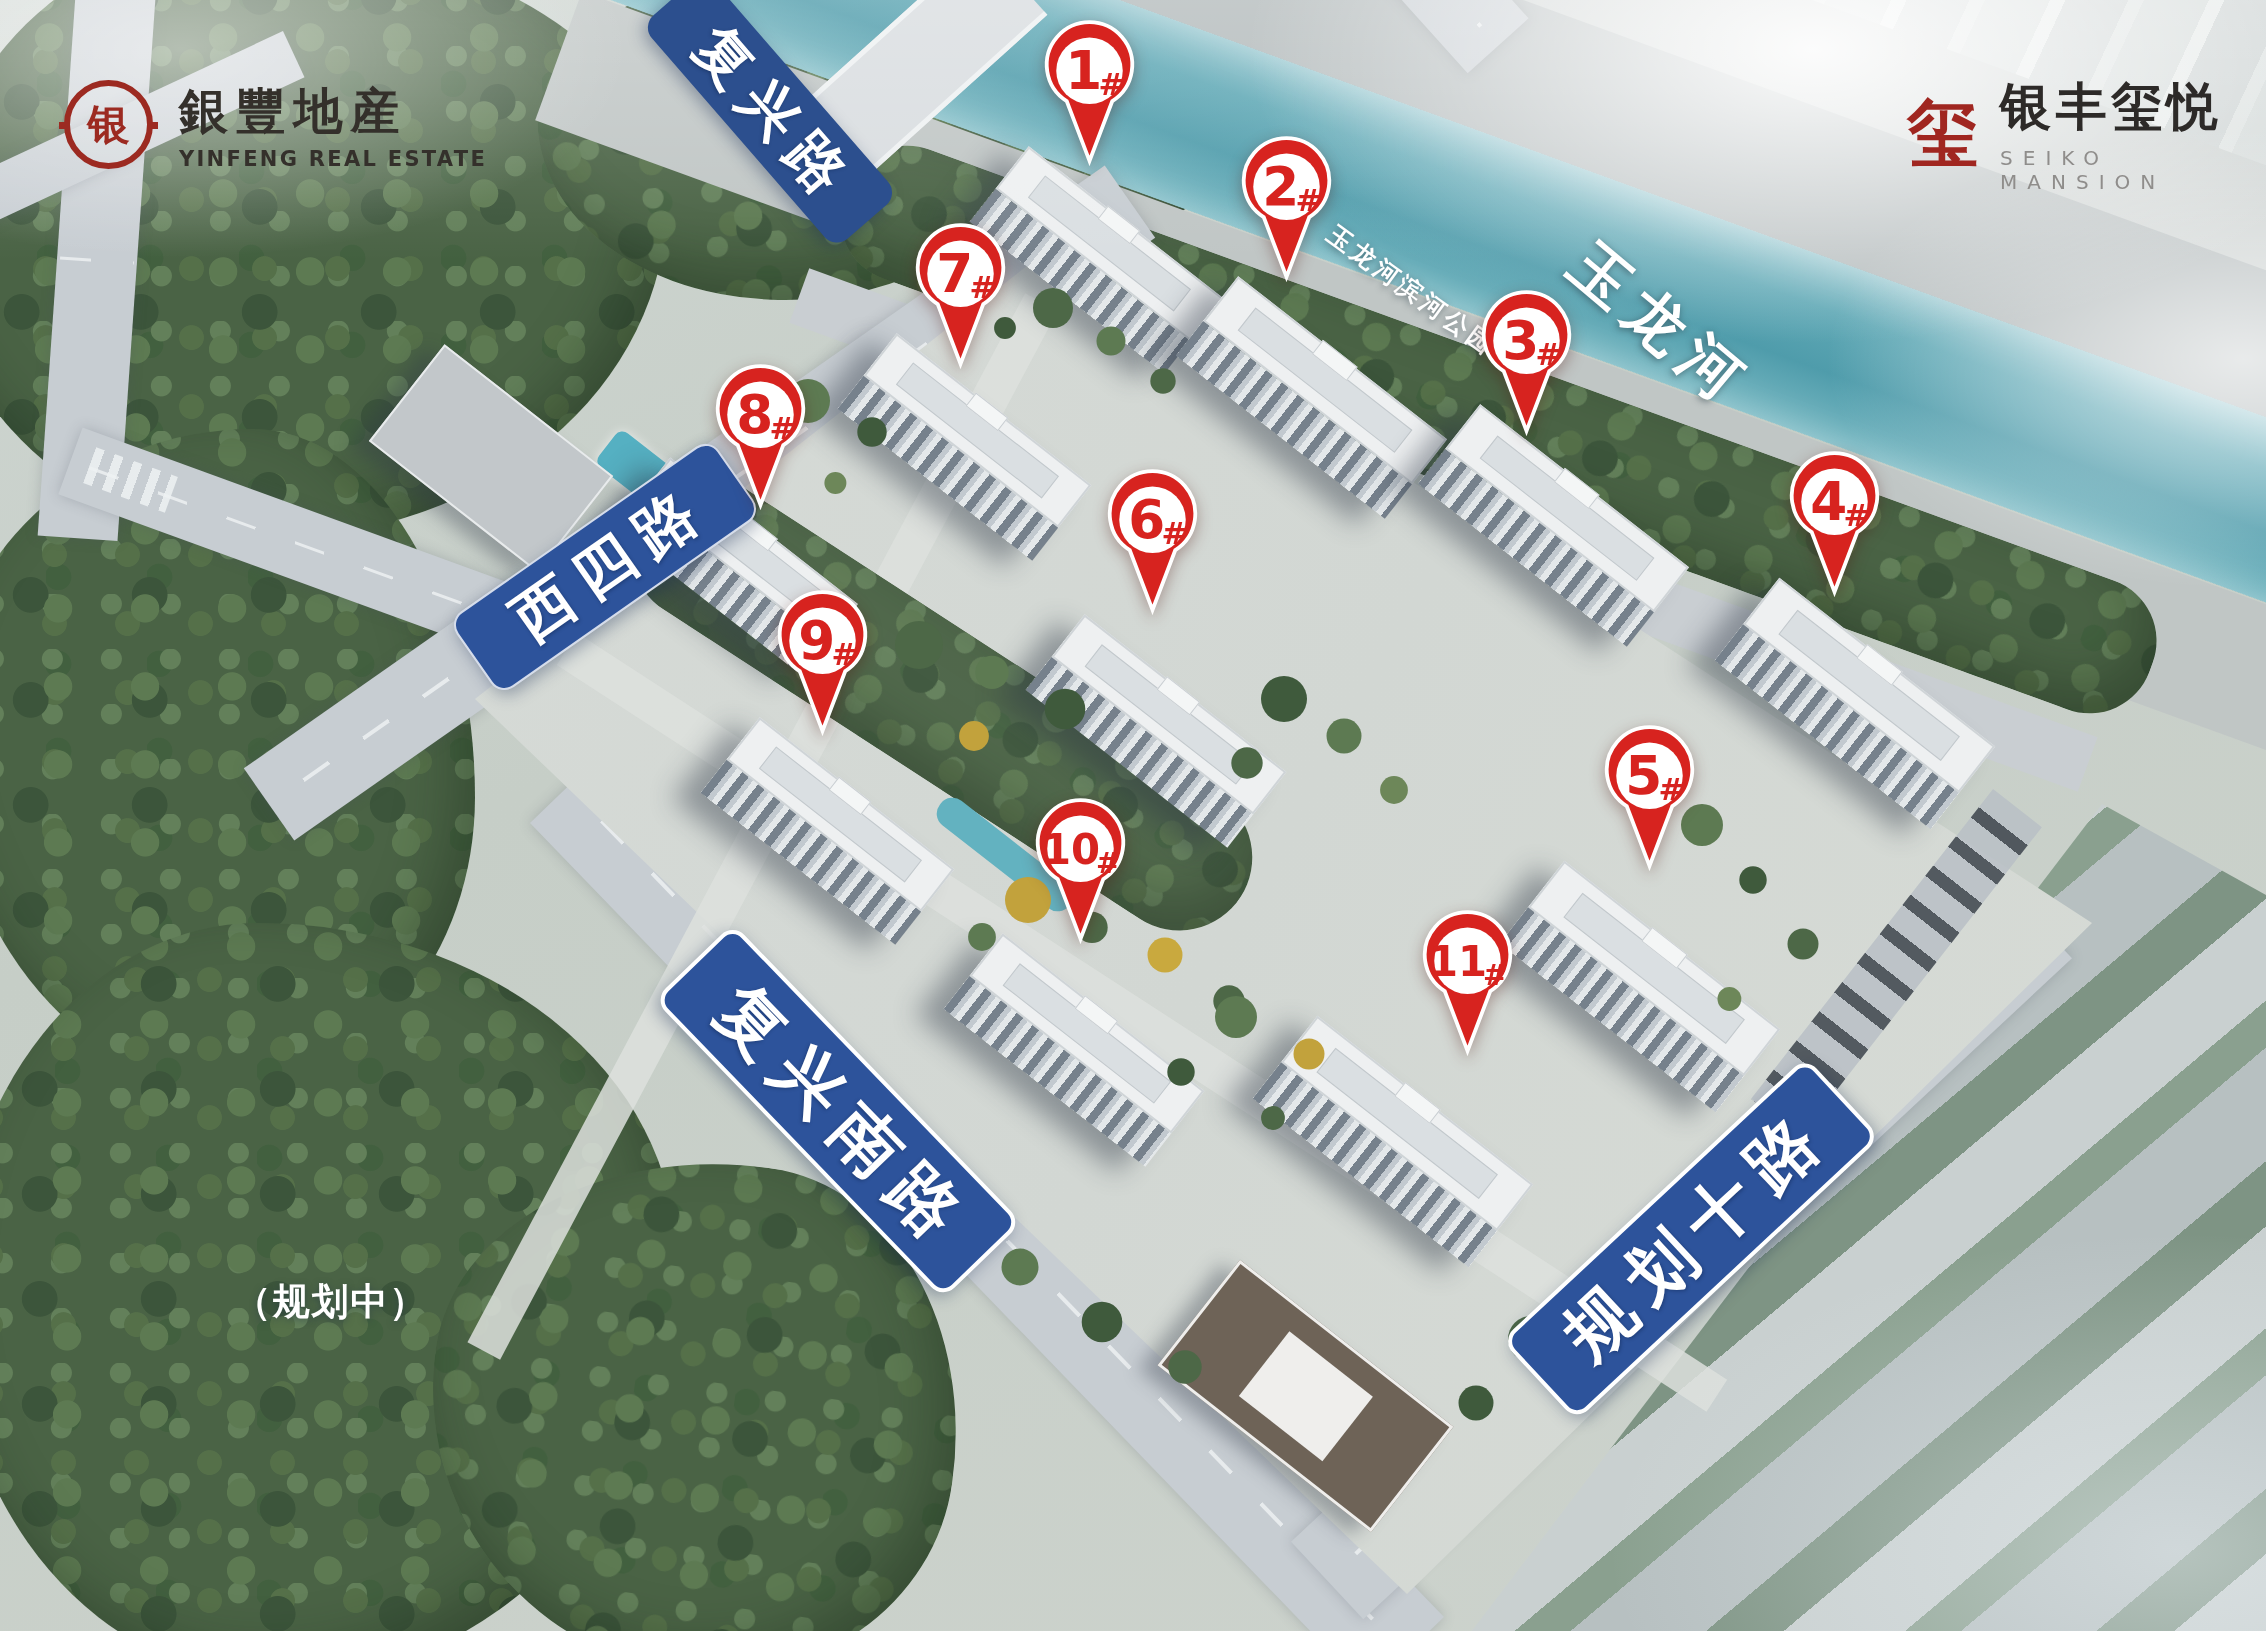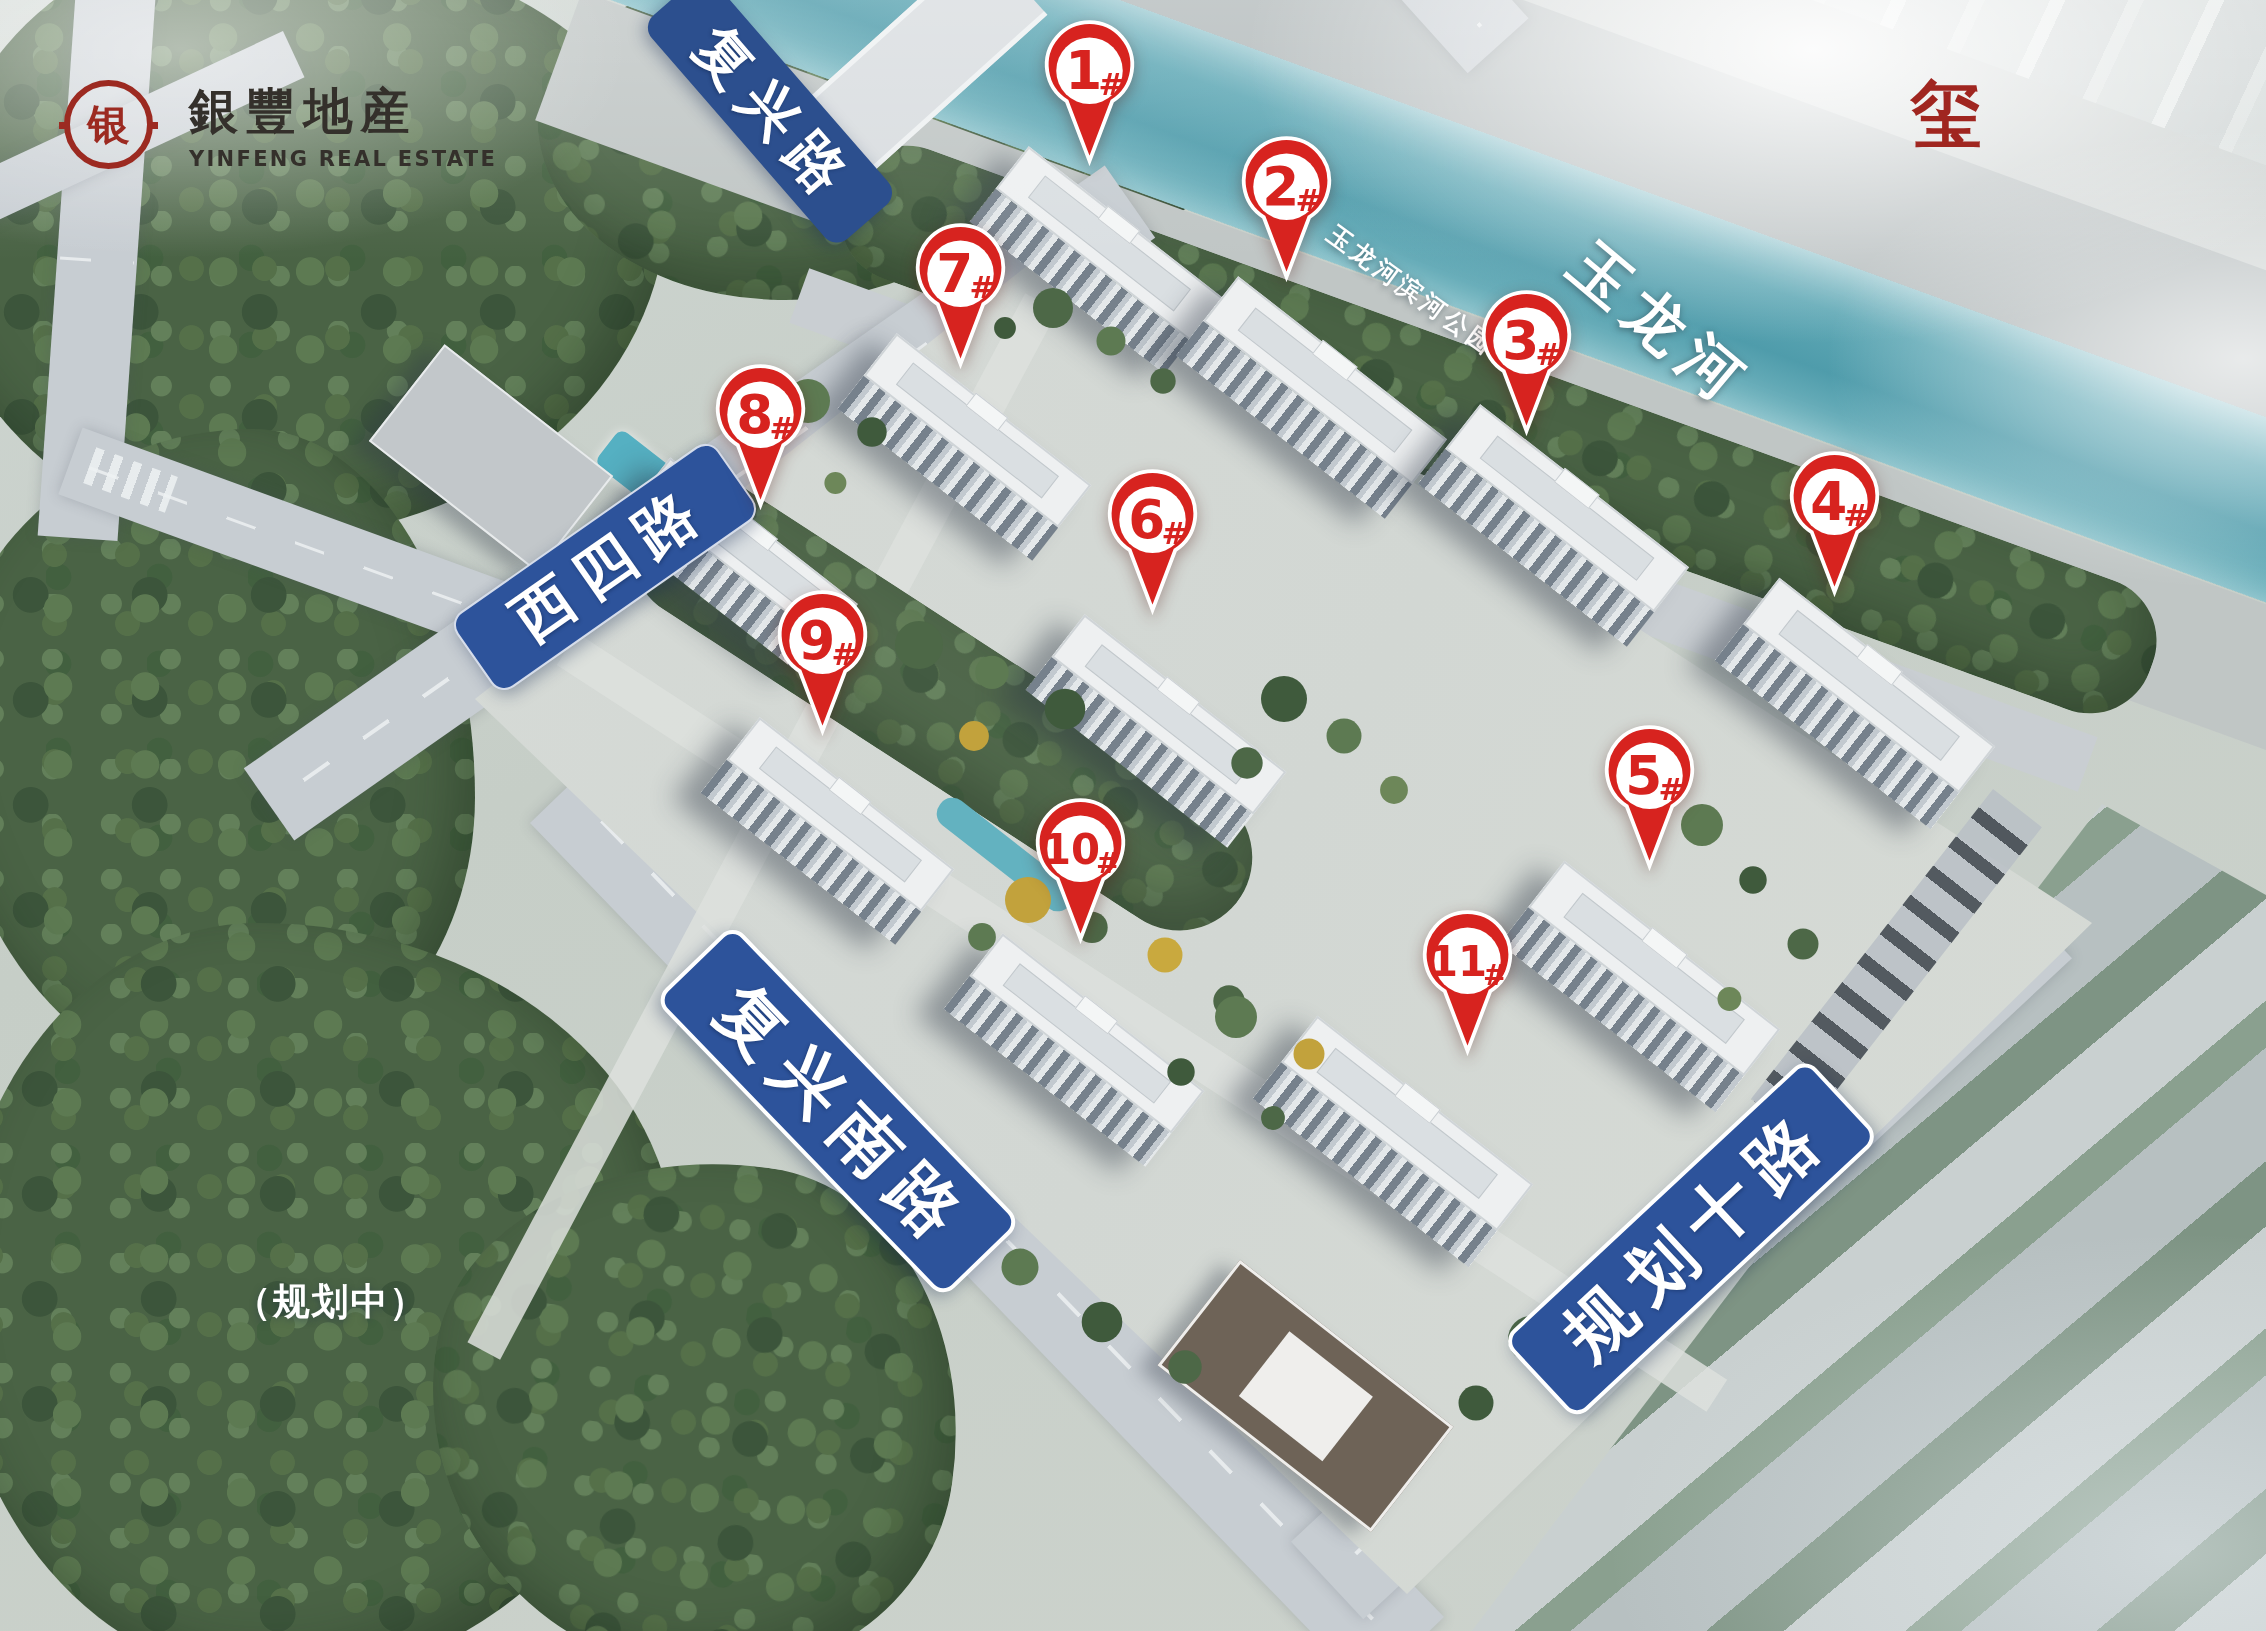--- a/index.html
+++ b/index.html
@@ -72,21 +72,21 @@
   #markers svg{position:absolute;overflow:visible;filter:drop-shadow(0 5.5px 7.3px rgba(80,20,15,.35));cursor:pointer;}
   #markers text{font-family:"DejaVu Sans","Liberation Sans",sans-serif;font-weight:bold;}
 
   
   .logo{position:absolute;display:flex;align-items:center;z-index:40;}
   .seal{width:77px;height:77px;border:6.4px solid #9c2a21;border-radius:50%;display:flex;
     align-items:center;justify-content:center;color:#9c2a21;font-size:42px;font-weight:bold;
     position:relative;background:rgba(255,255,255,.12);}
   .seal::before,.seal::after{content:"";position:absolute;top:50%;width:11px;height:6.4px;margin-top:-2.7px;background:#9c2a21;}
   .seal::before{left:-11px;} .seal::after{right:-11px;}
-  .dev-text{margin-left:36px;color:#34302b;}
+  .dev-text{margin-left:26px;color:#34302b;}
   .dev-cn{font-size:49px;font-weight:bold;letter-spacing:8.2px;font-family:"DejaVu Serif","Liberation Serif",serif;}
   .dev-en{font-size:21px;font-weight:bold;letter-spacing:2.3px;margin-top:1.8px;}
   .mark{width:82px;height:82px;display:flex;align-items:center;justify-content:center;
     color:#a02620;font-size:71px;font-weight:bold;font-family:"DejaVu Serif","Liberation Serif",serif;}
   .proj-text{margin-left:20px;}
   .proj-cn{font-size:51px;font-weight:bold;letter-spacing:4.6px;color:#2d2a28;}
   .proj-en{font-size:20px;letter-spacing:10px;color:#8f8d8b;margin-top:3.7px;}
 
   .fog{position:absolute;inset:0;pointer-events:none;z-index:18;background:
     radial-gradient(914px 475px at 80% 3%, rgba(255,255,255,.92), rgba(255,255,255,0) 62%),
@@ -294,16 +294,20 @@
   <div class="logo" style="left:64px;top:79px;">
     <div class="seal">银</div>
     <div class="dev-text">
       <div class="dev-cn">銀豐地産</div>
       <div class="dev-en">YINFENG REAL ESTATE</div>
     </div>
   </div>
 
   <div class="logo" style="left:1905px;top:73px;">
     <div class="mark">玺</div>
+    <div class="proj-text">
+      <div class="proj-cn">银丰玺悦</div>
+      <div class="proj-en">SEIKO MANSION</div>
+    </div>
   </div>
 
 </div>
 
 
 </body></html>

